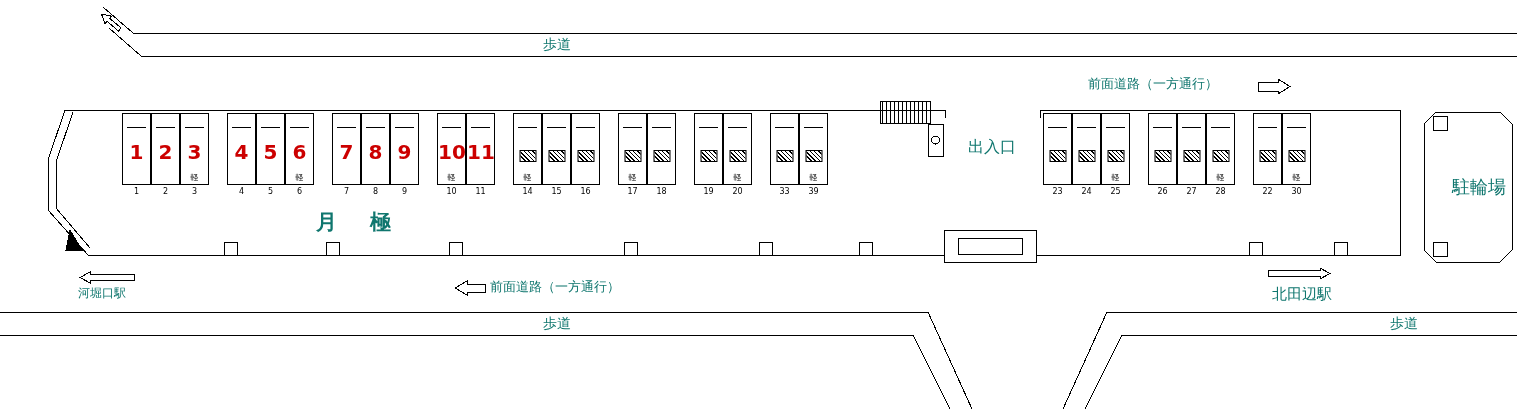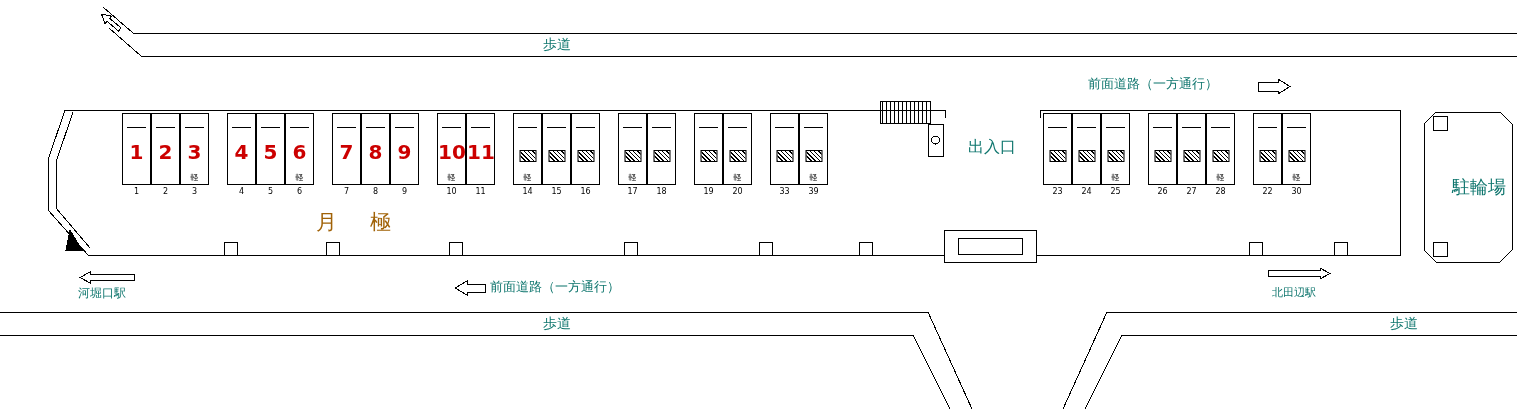--- a/index.html
+++ b/index.html
@@ -2,21 +2,21 @@
 <html><head>
 <meta charset="utf-8">
 <style>
   html,body{margin:0;padding:0;background:#fff;}
   #canvas{
     position:relative;width:1517px;height:409px;background:#ffffff;
     font-family:"DejaVu Sans","Liberation Sans",sans-serif;color:#000;overflow:hidden;
   }
   #linework{position:absolute;left:0;top:0;}
   .lbl{position:absolute;white-space:nowrap;line-height:1;color:#0f766e;}
-  .lbl.red{color:#a16207;font-weight:normal;}
+  .lbl.red{color:#0f766e;font-weight:bold;}
   .stall-row{position:absolute;display:flex;column-gap:18px;}
   .stall-group{display:flex;}
   .stall-cell{width:29px;display:flex;flex-direction:column;align-items:center;}
   .stall-box{position:relative;width:27px;height:70px;border:1px solid #000;background:transparent;}
   .stall-tick{position:absolute;top:13px;left:15%;width:70%;border-top:1px solid #000;}
   .stall-red{position:absolute;top:26px;left:0;width:100%;text-align:center;
              font-size:20px;font-weight:bold;color:#cc0000;}
   .stall-car{position:absolute;top:36px;left:50%;transform:translateX(-50%);
              width:15px;height:10px;border:1px solid #000;
              background:repeating-linear-gradient(45deg,#000 0px,#000 1px,transparent 1px,transparent 3px);}
@@ -96,21 +96,21 @@
   <div class="lbl" style="left:1088px;top:77px;font-size:13px">前面道路（一方通行）</div>
 
   <div class="lbl" style="left:968px;top:139px;font-size:16px">出入口</div>
 
   <div class="lbl red" style="left:316px;top:212px;font-size:21px;letter-spacing:6px">月　極</div>
 
   <div class="lbl" style="left:78px;top:287px;font-size:12px">河堀口駅</div>
 
   <div class="lbl" style="left:490px;top:280px;font-size:13px">前面道路（一方通行）</div>
 
-  <div class="lbl" style="left:1272px;top:287px;font-size:11px">北田辺駅</div>
+  <div class="lbl" style="left:1272px;top:287px;font-size:15px">北田辺駅</div>
 
   <div class="lbl" style="left:543px;top:316px;font-size:14px">歩道</div>
 
   <div class="lbl" style="left:1390px;top:316px;font-size:14px">歩道</div>
 
   <div class="lbl" style="left:1452px;top:178px;font-size:18px">駐輪場</div>
 
   <div id="left-stalls" class="stall-row" style="left:122px;top:113px">
       <div class="stall-group">
         <div class="stall-cell">

